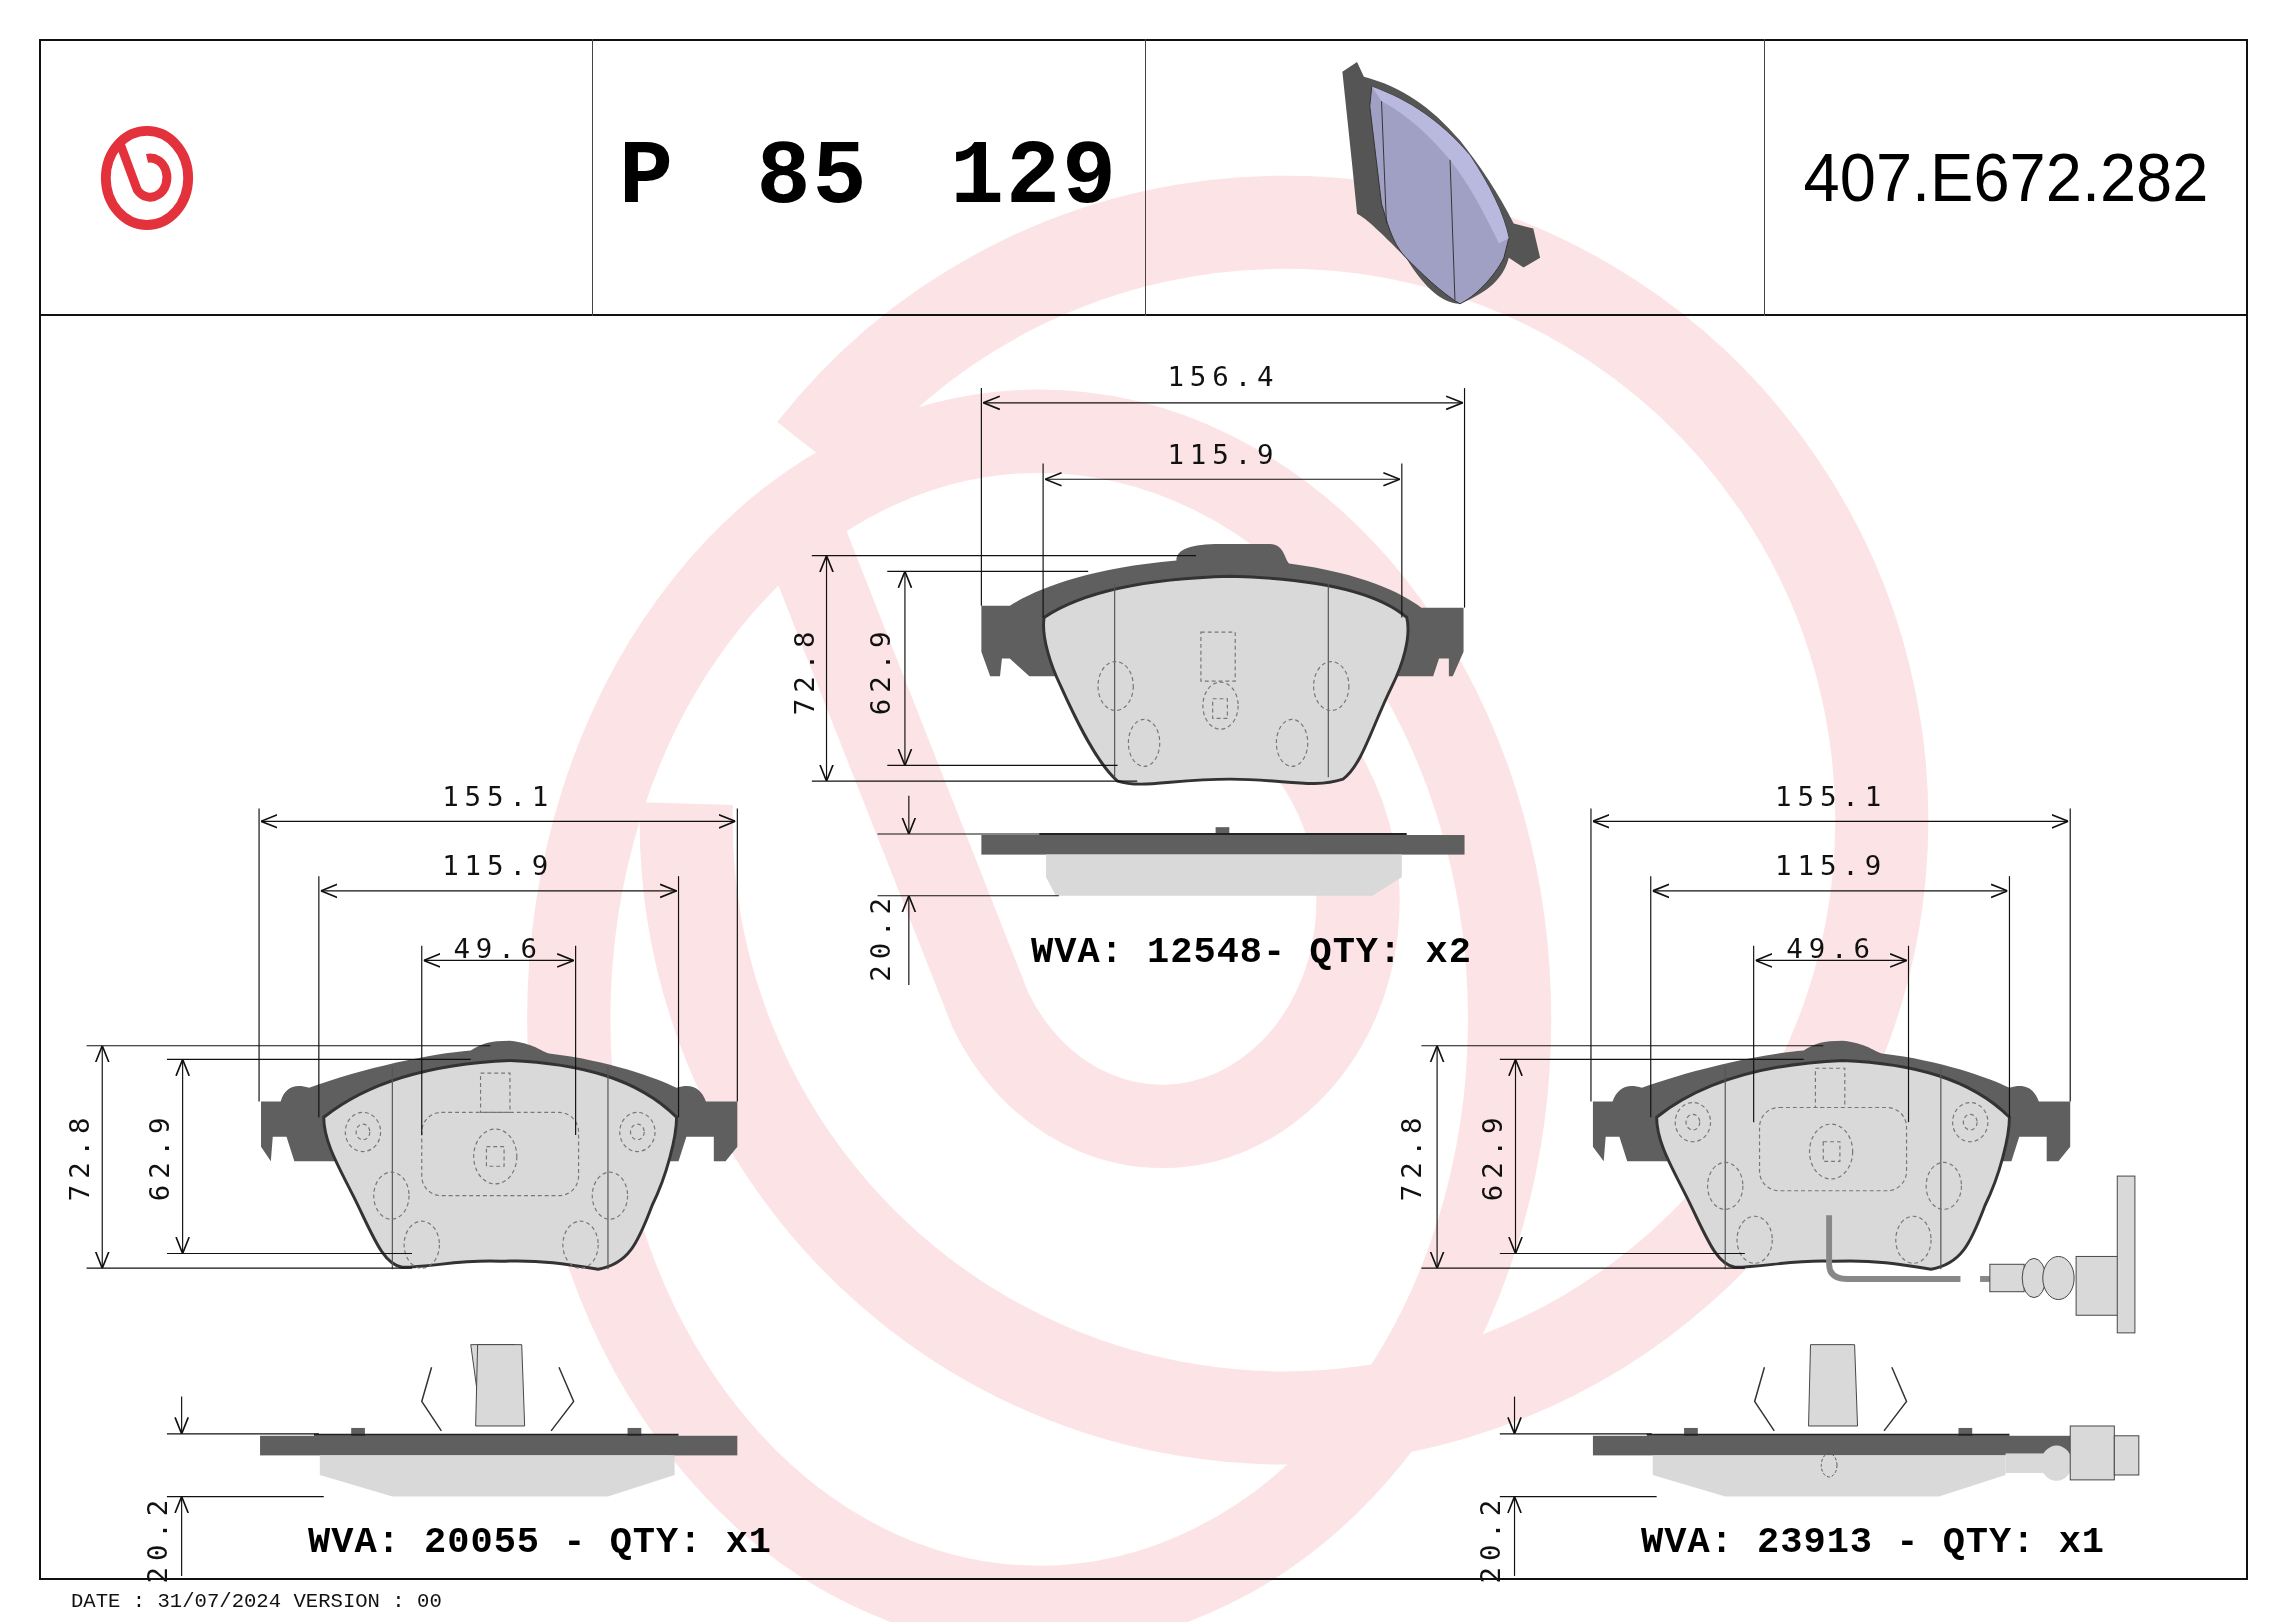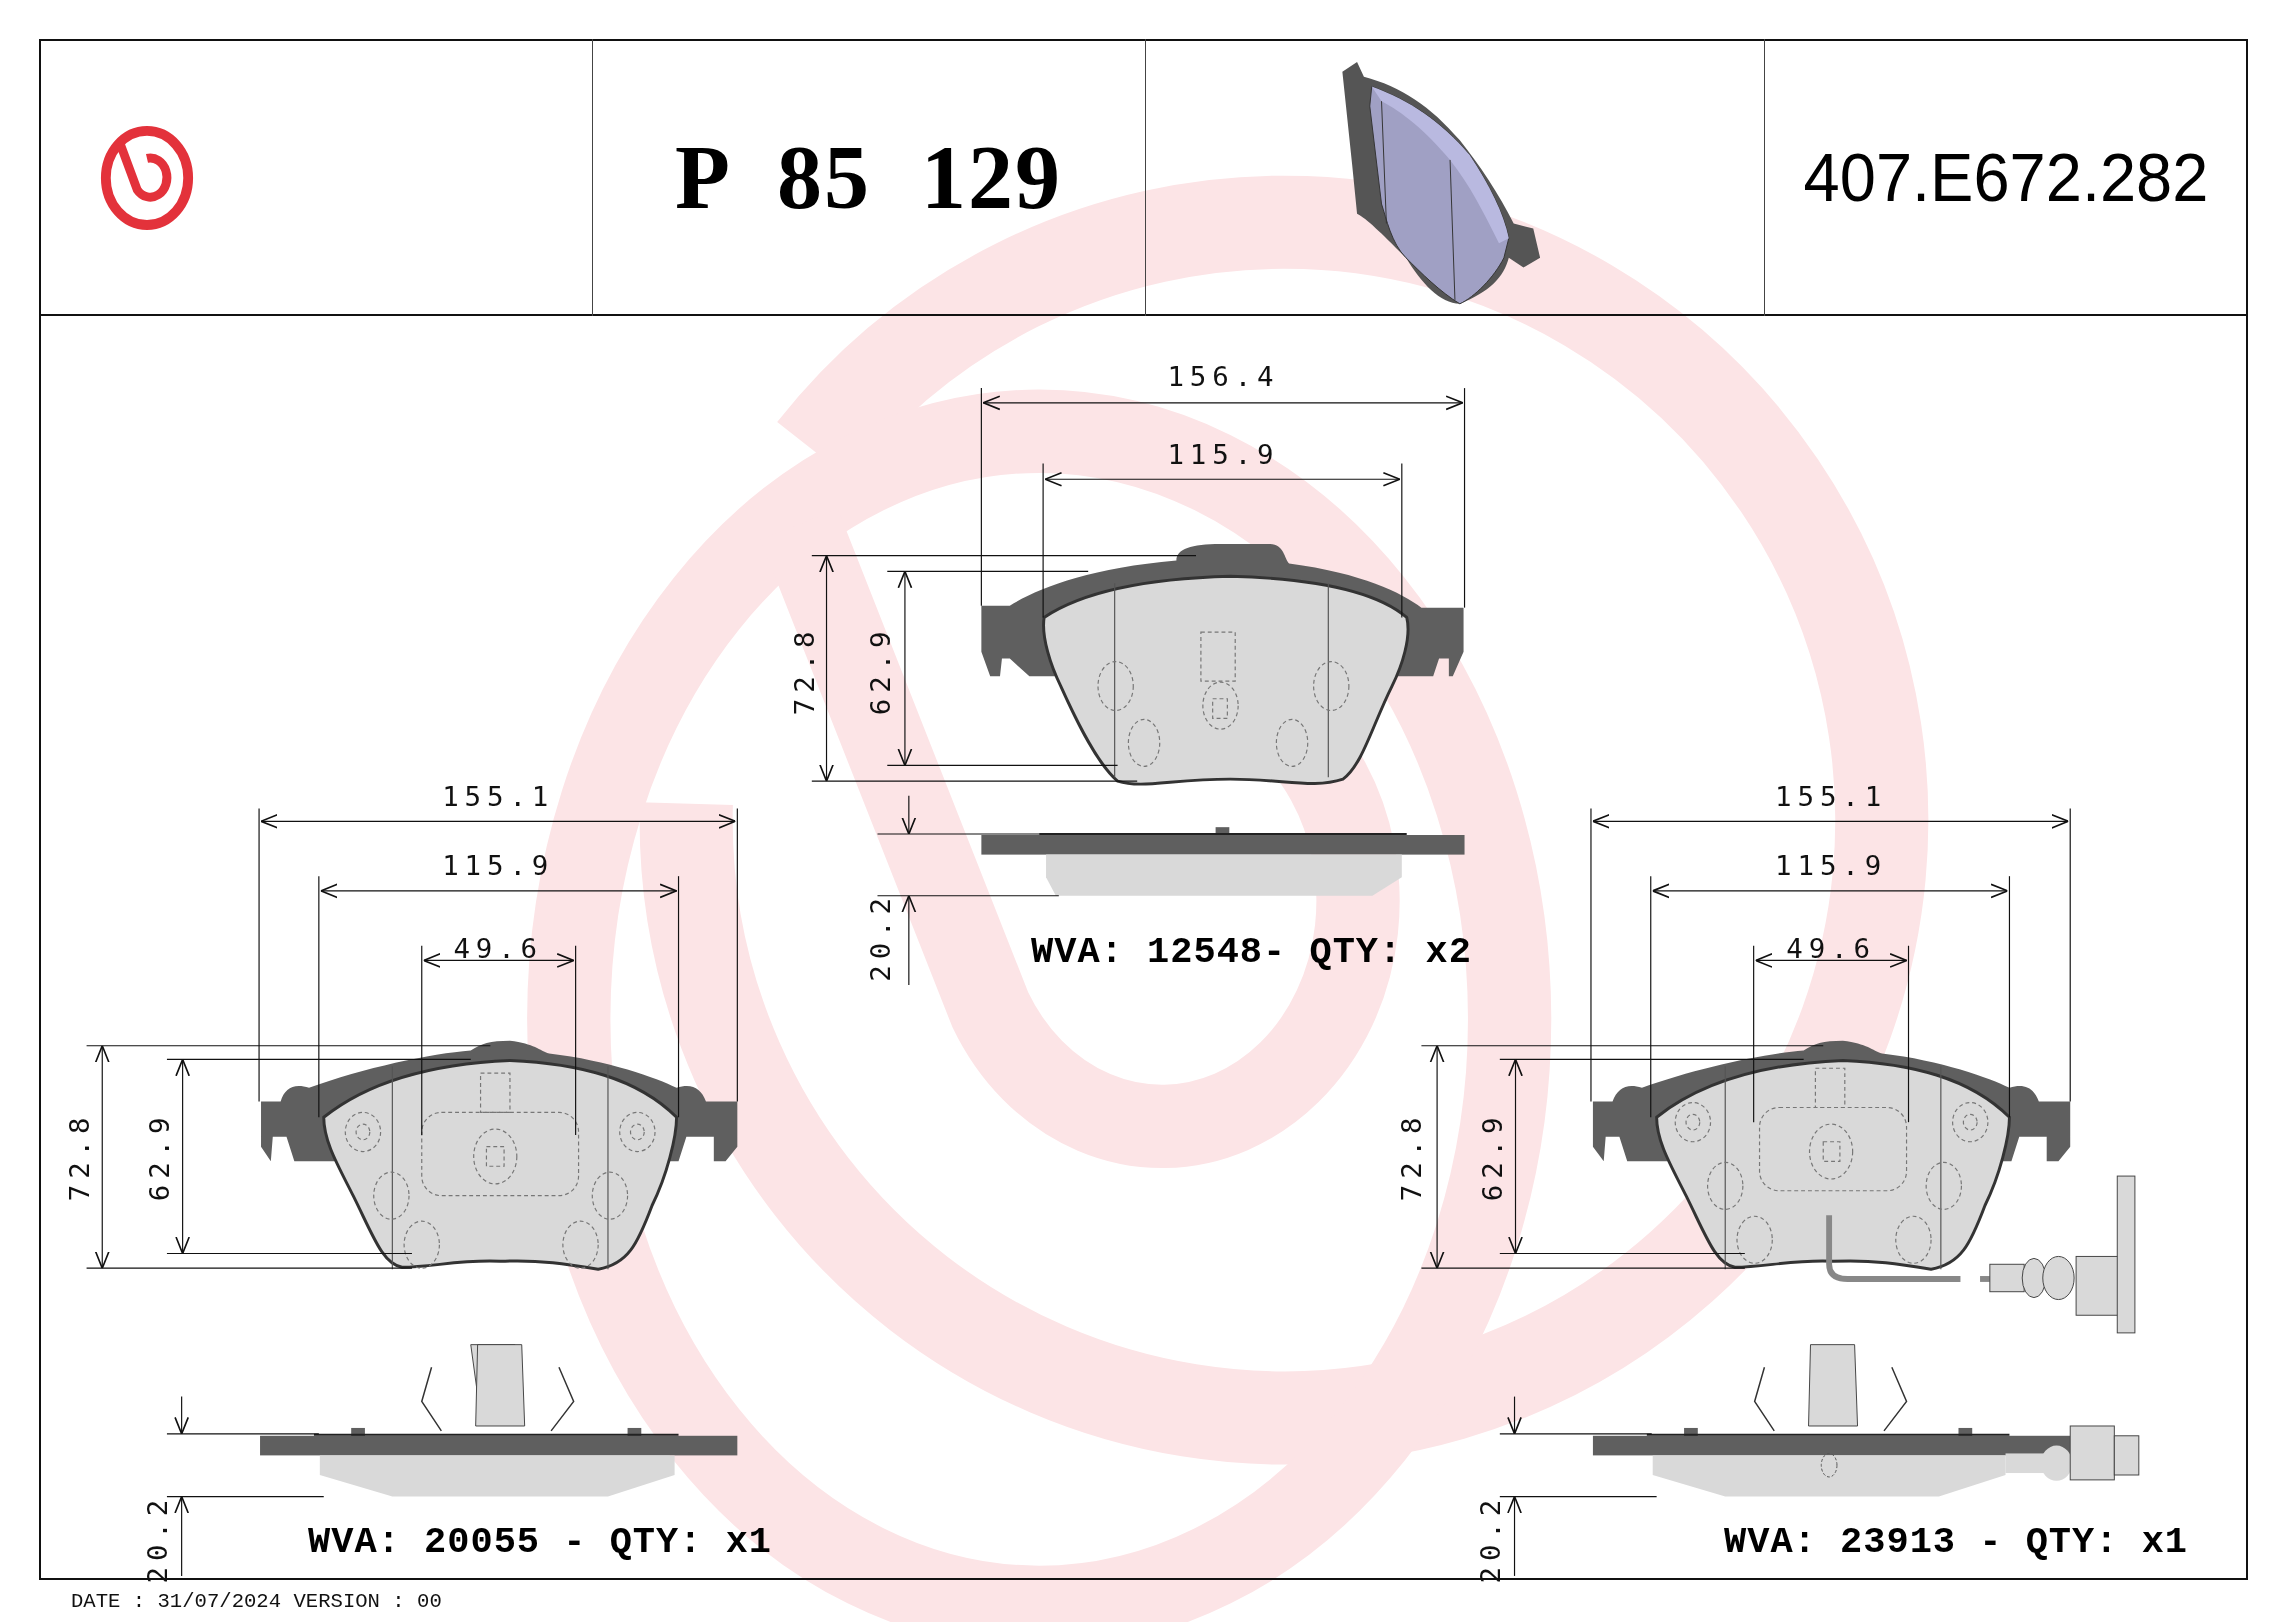--- a/index.html
+++ b/index.html
@@ -1,21 +1,21 @@
 <!DOCTYPE html>
 <html><head>
 <meta charset="utf-8">
 <style>
   html,body{margin:0;padding:0;background:#fff;}
   body{width:2294px;height:1622px;position:relative;overflow:hidden;font-family:"Liberation Sans",sans-serif;}
   .frame{position:absolute;left:39px;top:39px;width:2209px;height:1541px;border:2.9px solid #111;box-sizing:border-box;}
   .header-row{position:absolute;left:39px;top:39px;width:2209px;height:277px;border-bottom:2.9px solid #111;box-sizing:border-box;}
   .vdiv{position:absolute;top:39px;height:277px;width:1px;background:#444;}
   .logo{position:absolute;left:98px;top:123px;width:441px;height:108px;}
-  .part-no{position:absolute;left:592px;top:39px;width:553px;height:277px;display:flex;align-items:center;justify-content:center;font-family:Liberation Serif, serif;font-weight:bold;font-size:90px;letter-spacing:2px;word-spacing:25.5px;color:#000;}
+  .part-no{position:absolute;left:592px;top:39px;width:553px;height:277px;display:flex;align-items:center;justify-content:center;font-family:Liberation Mono, monospace;font-weight:bold;font-size:90px;letter-spacing:2px;word-spacing:25.5px;color:#000;}
   .ref-no{position:absolute;left:1764px;top:39px;width:484px;height:277px;display:flex;align-items:center;justify-content:center;font-family:"Liberation Sans",sans-serif;font-size:65px;color:#000;transform:scaleY(1.05);}
   .thumb{position:absolute;left:1313px;top:47px;width:372px;height:265px;}
   .drawing{position:absolute;left:0;top:0;width:2294px;height:1622px;}
   .dim{font-family:"DejaVu Sans Mono","Liberation Mono",monospace;font-size:28px;fill:#111;letter-spacing:6px;}
   .wva{position:absolute;font-family:"Liberation Mono",monospace;font-weight:bold;font-size:37px;color:#000;white-space:pre;letter-spacing:1px;}
   .footer{position:absolute;left:71px;top:1590px;font-family:Liberation Mono, monospace;font-size:20.6px;color:#111;white-space:pre;}
 </style>
 </head>
 <body>
 
@@ -248,16 +248,16 @@
     <path d="M60,40 C100,55 130,75 160,110 C180,140 195,170 200,195 L190,200 C175,170 160,140 140,115 C115,85 90,65 70,55 Z" fill="#B9B9E0"></path>
     <line x1="70" y1="55" x2="75" y2="180" stroke="#333" stroke-width="1"></line>
     <line x1="140" y1="115" x2="145" y2="258" stroke="#333" stroke-width="1"></line>
   </svg>
 </div>
 
 <div class="ref-no">407.E672.282</div>
 
 <div class="wva" style="left:1031px;top:931px;">WVA: 12548- QTY: x2</div>
 <div class="wva" style="left:308px;top:1521px;">WVA: 20055 - QTY: x1</div>
-<div class="wva" style="left:1724px;top:1521px;">WVA: 23913 - QTY: x1</div>
+<div class="wva" style="left:1641px;top:1521px;">WVA: 23913 - QTY: x1</div>
 
 <div class="footer">DATE : 31/07/2024 VERSION : 00</div>
 
 
 </body></html>

